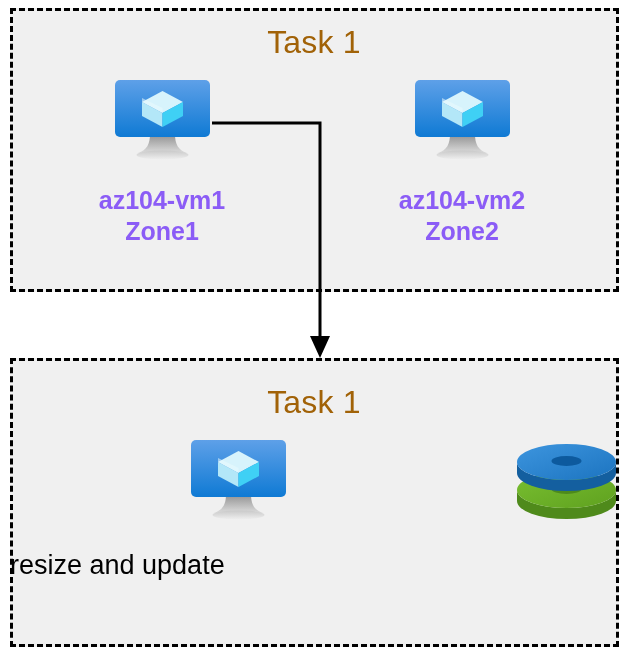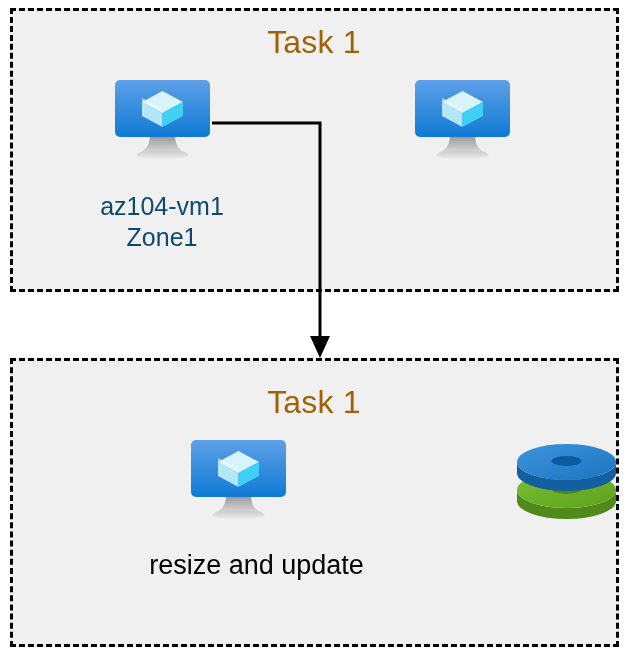--- a/index.html
+++ b/index.html
@@ -46,25 +46,26 @@
   
   .node {
     position: absolute;
     width: 200px;
     text-align: center;
   }
   #node-vm1 { left: 62px;  top: 78px; }
   #node-vm2 { left: 362px; top: 78px; }
 
   .node-label {
-    margin-top: 28px;
+    margin-top: 22px;
     font-size: 25px;
     line-height: 1.23;
-    color: #0c4a6e;
+    color: #8b5cf6;
     white-space: pre-line;
+    font-weight: bold;
   }
 
   
   .vm-icon { display: block; margin: 0 auto; }
 
   
   #task2-row {
     position: absolute;
     left: 10px;
     top: 438px;
@@ -72,21 +73,20 @@
     display: flex;
     justify-content: center;
     align-items: center;
     gap: 48px;
   }
   #task2-caption {
     position: absolute;
     left: 10px;
     top: 550px;
     width: 493px;
-    text-align: center;
     font-size: 27px;
     color: #000000;
   }
 
   
   #connector {
     position: absolute;
     left: 0; top: 0;
     width: 628px; height: 654px;
     pointer-events: none;
@@ -152,20 +152,22 @@
       <path d="M40 56 h25 c0 10 3 16 12 19 h-49 c9 -3 12 -9 12 -19 z" fill="url(#std2)"></path>
       <ellipse cx="52.5" cy="77" rx="26" ry="4.5" fill="url(#base2)"></ellipse>
       <rect x="5" y="2" width="95" height="57" rx="5" ry="5" fill="url(#scr2)"></rect>
       <g>
         <polygon points="52.5,13 73,24 52.5,35 32,24" fill="#d7f3fc"></polygon>
         <polygon points="32,24 52.5,35 52.5,49 32,38" fill="#b3e7f8"></polygon>
         <polygon points="73,24 52.5,35 52.5,49 73,38" fill="#3fd0f5"></polygon>
         <polygon points="32,24 52.5,35 52.5,30 32,20" fill="#eaf9fd" opacity="0.55"></polygon>
       </g>
     </svg>
+    <div class="node-label">az104-vm2
+Zone2</div>
   </div>
 
   <div id="task2-box" class="task-box"></div>
   <div id="task2-title" class="task-title">Task 1</div>
 
   <div id="task2-row">
 
     <svg class="vm-icon" width="105" height="85" viewBox="0 0 105 85">
       <defs>
         <linearGradient id="scr3" x1="0" y1="0" x2="0" y2="1">

